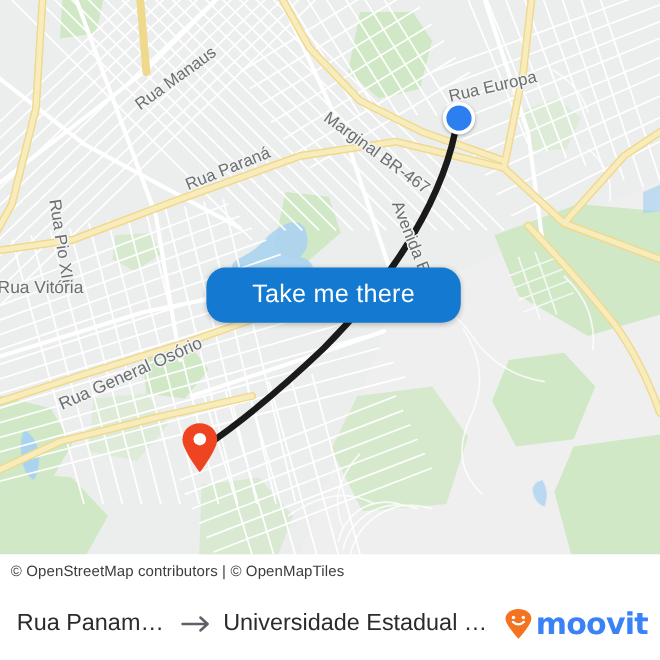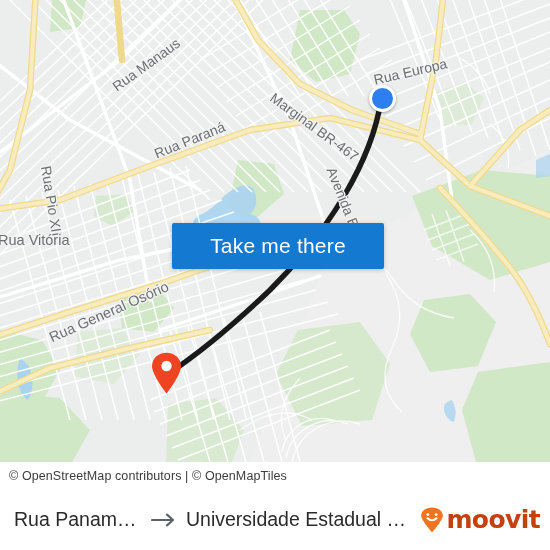--- a/index.html
+++ b/index.html
@@ -54,21 +54,21 @@
     width: 31px; height: 42px;
   }
 
   
   #cta-button {
     position: absolute;
     left: 172px; top: 223px;
     width: 212px; height: 46px;
     background: #1479d1;
     border: none;
-    border-radius: 2px;
+    border-radius: 16px;
     color: #ffffff;
     font-family: "Liberation Sans", sans-serif;
     font-size: 21px;
     letter-spacing: 0.2px;
     cursor: pointer;
     box-shadow: 0 1px 4px rgba(0,0,0,0.22);
   }
 
   
   #attribution-bar {
@@ -118,21 +118,21 @@
     flex: 0 0 auto;
     display: flex;
     align-items: center;
     gap: 2px;
     padding-left: 8px;
   }
   #moovit-wordmark {
     font-family: "DejaVu Sans", sans-serif;
     font-size: 25px;
     font-weight: bold;
-    color: #c2410c;
+    color: #3b82f6;
     letter-spacing: -0.6px;
   }
 </style>
 </head>
 <body>
 
 <div id="app">
 
   <div id="map-area">
 

